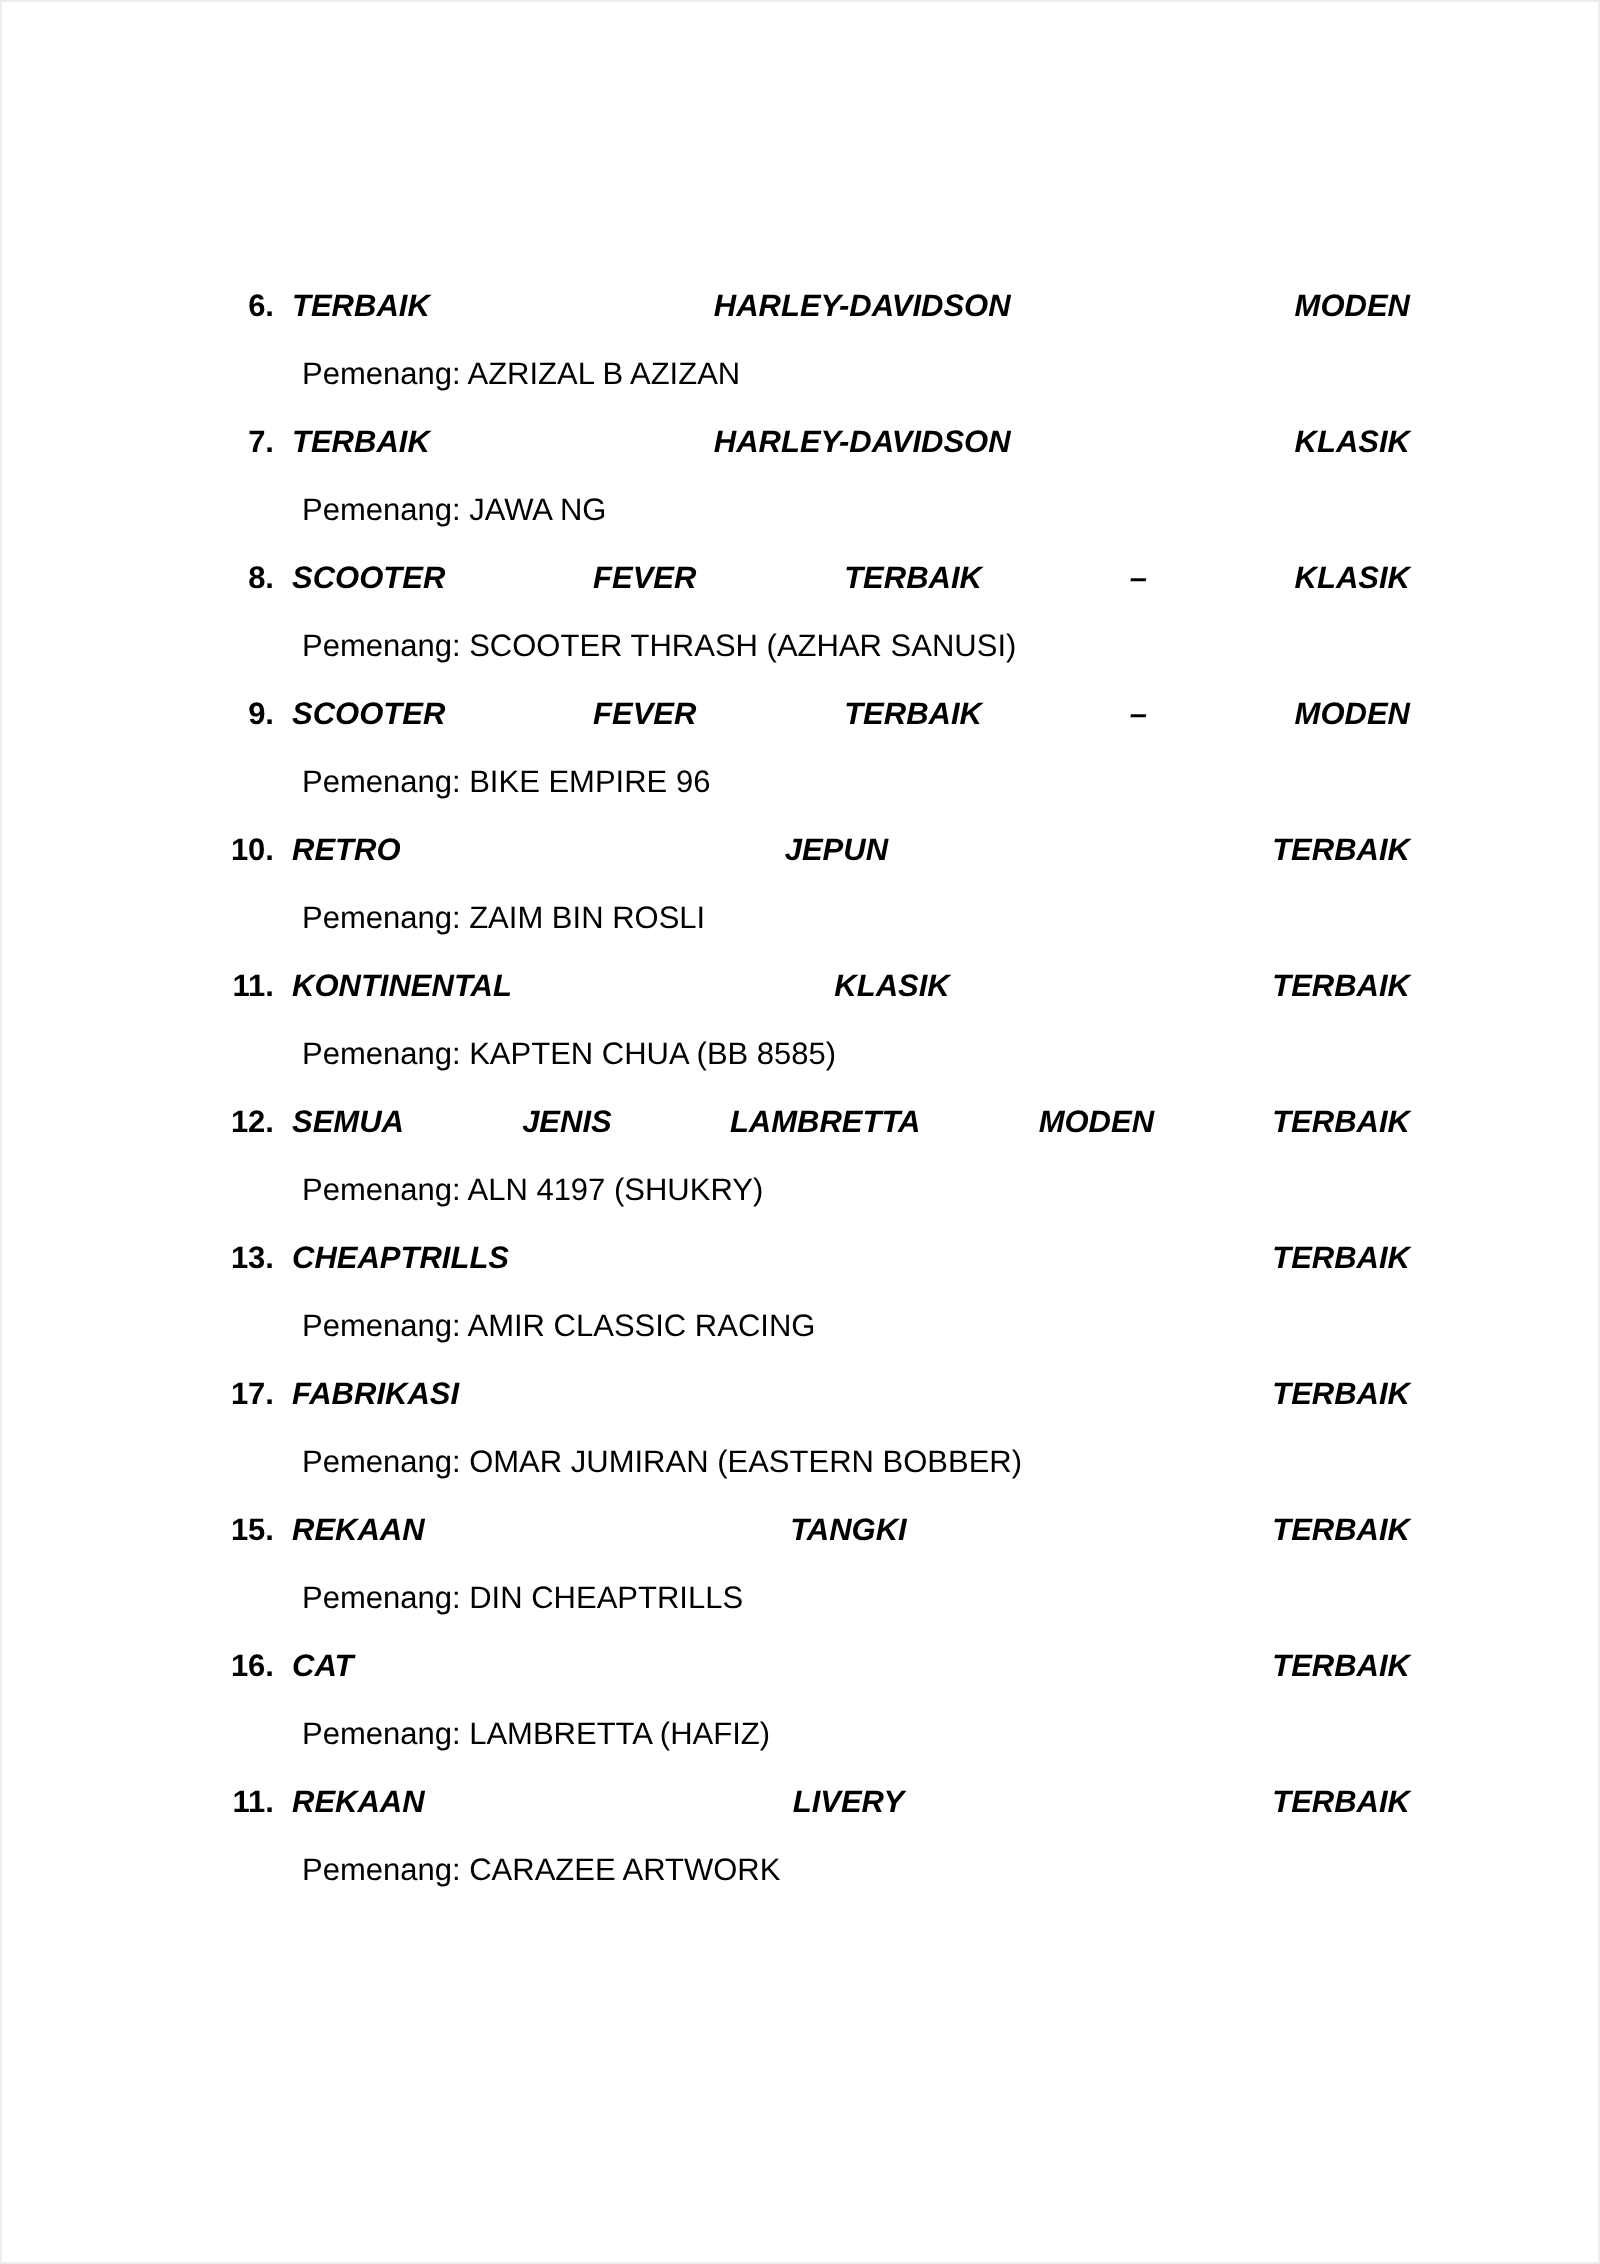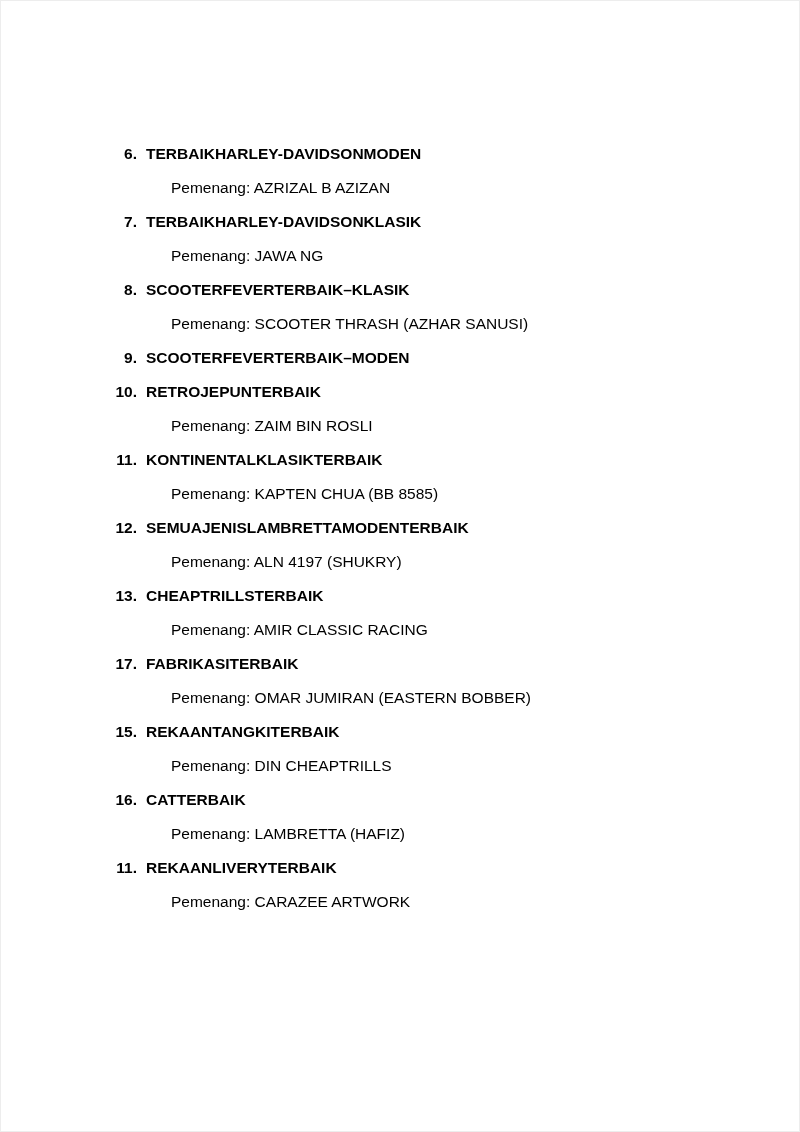--- a/index.html
+++ b/index.html
@@ -39,29 +39,31 @@
   }
   .num {
     flex: none;
     width: 22px;
     text-align: right;
     margin-right: 9px;
   }
   .words {
     flex: 1 1 auto;
     display: flex;
+    justify-content: space-between;
+    font-style: italic;
   }
   .words .word {
     flex: none;
   }
   .winner {
     font-weight: normal;
     font-size: 15.5px;
     line-height: 34px;
-    margin-left: 56px;
+    margin-left: 36px;
     white-space: nowrap;
   }
 </style>
 </head>
 <body>
 
 <div class="page">
   <div class="content" id="award-list">
   <div class="item">
     <div class="heading">
@@ -105,20 +107,21 @@
     <div class="heading">
       <span class="num">9.</span>
       <span class="words">
             <span class="word">SCOOTER</span>
             <span class="word">FEVER</span>
             <span class="word">TERBAIK</span>
             <span class="word">–</span>
             <span class="word">MODEN</span>
           </span>
     </div>
+    <div class="winner"><span class="winner-label">Pemenang:</span> <span class="winner-name">BIKE EMPIRE 96</span></div>
   </div>
 
   <div class="item">
     <div class="heading">
       <span class="num">10.</span>
       <span class="words">
             <span class="word">RETRO</span>
             <span class="word">JEPUN</span>
             <span class="word">TERBAIK</span>
           </span>

